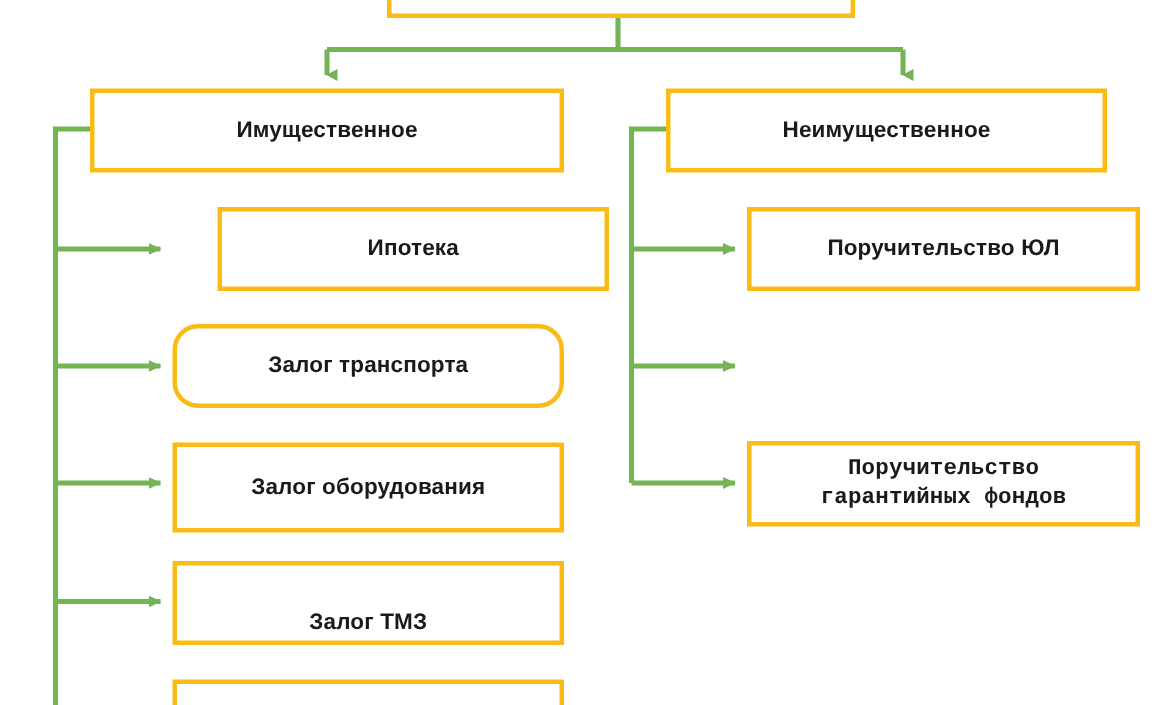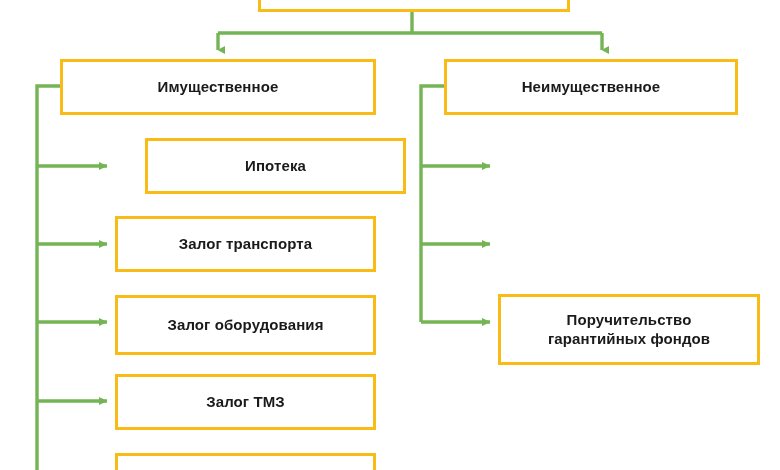--- a/index.html
+++ b/index.html
@@ -97,36 +97,39 @@
   </div>
 
   <div class="node" style="left:444px; top:59px; width:294px; height:56px;">
     <span class="label">Неимущественное</span>
   </div>
 
   <div class="node" style="left:115px; top:138px; width:261px; height:56px;margin-left:30px;">
     <span class="label">Ипотека</span>
   </div>
 
-  <div class="node" style="left:115px; top:216px; width:261px; height:56px;">
+  <div class="node" style="left:115px; top:216px; width:261px; height:56px;border-radius:17px;">
     <span class="label">Залог транспорта</span>
   </div>
 
   <div class="node" style="left:115px; top:295px; width:261px; height:60px;">
     <span class="label">Залог оборудования</span>
   </div>
 
-  <div class="node" style="left:115px; top:374px; width:261px; height:56px;">
+  <div class="node" style="left:115px; top:374px; width:261px; height:56px;align-items:flex-end;">
     <span class="label">Залог ТМЗ</span>
   </div>
 
   <div class="node" style="left:115px; top:453px; width:261px; height:56px;">
     
   </div>
 
+  <div class="node" style="left:498px; top:138px; width:262px; height:56px;">
+    <span class="label">Поручительство ЮЛ</span>
+  </div>
 
 
-  <div class="node" style="left:498px; top:294px; width:262px; height:71px;">
+  <div class="node" style="left:498px; top:294px; width:262px; height:57px;font-family:Liberation Mono, monospace;">
     <span class="label">Поручительство
 гарантийных фондов</span>
   </div>
 
 </div>
 
 </body></html>

